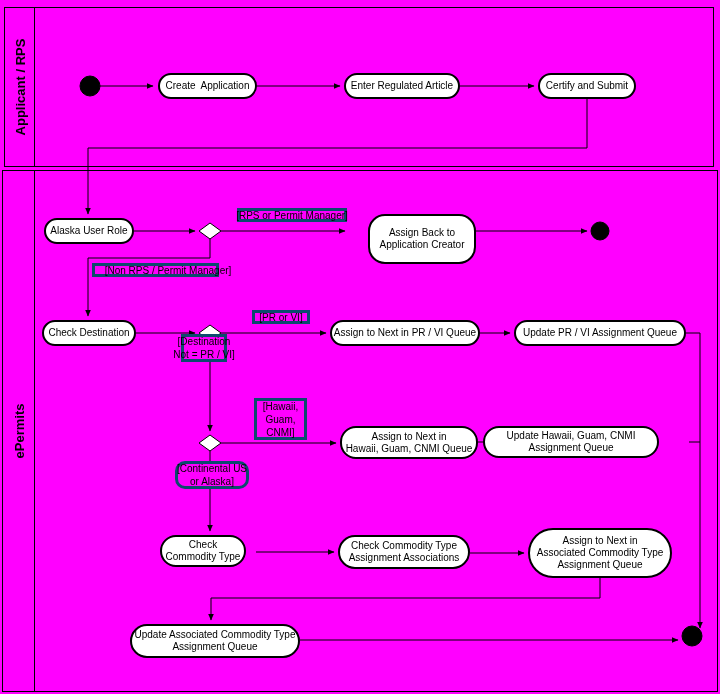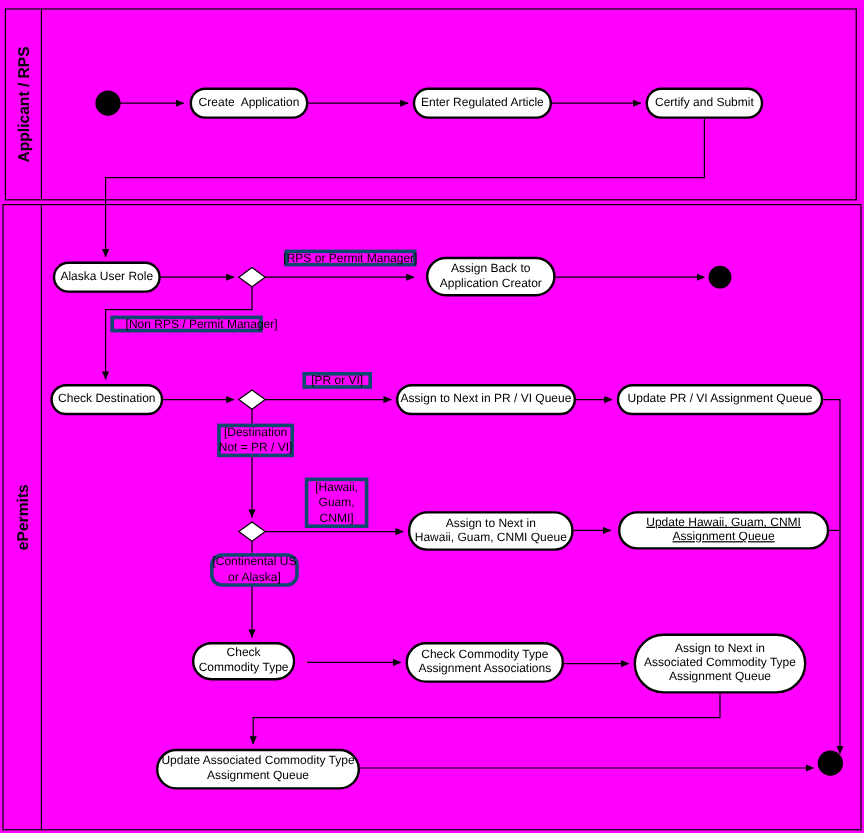--- a/index.html
+++ b/index.html
@@ -80,43 +80,43 @@
 
     <polygon points="210,223 221,231 210,239 199,231" fill="#FFFFFF" stroke="#000"></polygon>
     <polygon points="210,325 221,333 210,341 199,333" fill="#FFFFFF" stroke="#000"></polygon>
     <polygon points="210,435 221,443 210,451 199,443" fill="#FFFFFF" stroke="#000"></polygon>
   </svg>
 
   <div class="node" style="left:158px; top:73px; width:99px; height:26px; border-radius:13px;">Create  Application</div>
   <div class="node" style="left:344px; top:73px; width:116px; height:26px; border-radius:13px;">Enter Regulated Article</div>
   <div class="node" style="left:538px; top:73px; width:98px; height:26px; border-radius:13px;">Certify and Submit</div>
   <div class="node" style="left:44px; top:218px; width:90px; height:26px; border-radius:13px;">Alaska User Role</div>
-  <div class="node" style="left:355px; top:214px; width:108px; height:33px; border-radius:17px;">Assign Back to
+  <div class="node" style="left:368px; top:214px; width:108px; height:50px; border-radius:17px;">Assign Back to
 Application Creator</div>
   <div class="node" style="left:330px; top:320px; width:150px; height:26px; border-radius:13px;">Assign to Next in PR / VI Queue</div>
   <div class="node" style="left:42px; top:320px; width:94px; height:26px; border-radius:13px;">Check Destination</div>
   <div class="node" style="left:514px; top:320px; width:172px; height:26px; border-radius:13px;">Update PR / VI Assignment Queue</div>
   <div class="node" style="left:340px; top:426px; width:138px; height:33px; border-radius:16px;">Assign to Next in
 Hawaii, Guam, CNMI Queue</div>
-  <div class="node" style="left:515px; top:426px; width:176px; height:32px; border-radius:16px;text-decoration:underline;">Update Hawaii, Guam, CNMI
+  <div class="node" style="left:483px; top:426px; width:176px; height:32px; border-radius:16px;">Update Hawaii, Guam, CNMI
 Assignment Queue</div>
   <div class="node" style="left:160px; top:535px; width:86px; height:32px; border-radius:17px;">Check
 Commodity Type</div>
   <div class="node" style="left:338px; top:535px; width:132px; height:34px; border-radius:17px;">Check Commodity Type
 Assignment Associations</div>
   <div class="node" style="left:528px; top:528px; width:144px; height:50px; border-radius:25px;">Assign to Next in
 Associated Commodity Type
 Assignment Queue</div>
   <div class="node" style="left:130px; top:624px; width:170px; height:34px; border-radius:17px;">Update Associated Commodity Type
 Assignment Queue</div>
 
   <div class="guard" style="left:237px; top:208px; width:110px; height:14px;">[RPS or Permit Manager]</div>
   <div class="guard" style="left:92px; top:263px; width:127px; height:14px;padding-left:25px;">[Non RPS / Permit Manager]</div>
   <div class="guard" style="left:252px; top:310px; width:58px; height:14px;">[PR or VI]</div>
-  <div class="guard" style="left:181px; top:353px; width:64px; height:28px;">[Destination
+  <div class="guard" style="left:181px; top:334px; width:46px; height:28px;">[Destination
 Not = PR / VI]</div>
   <div class="guard" style="left:254px; top:398px; width:53px; height:42px;">[Hawaii,
 Guam,
 CNMI]</div>
   <div class="guard" style="left:175px; top:461px; width:74px; height:28px;border-radius:10px;">[Continental US
 or Alaska]</div>
 
 </div>
 
 </body></html>

